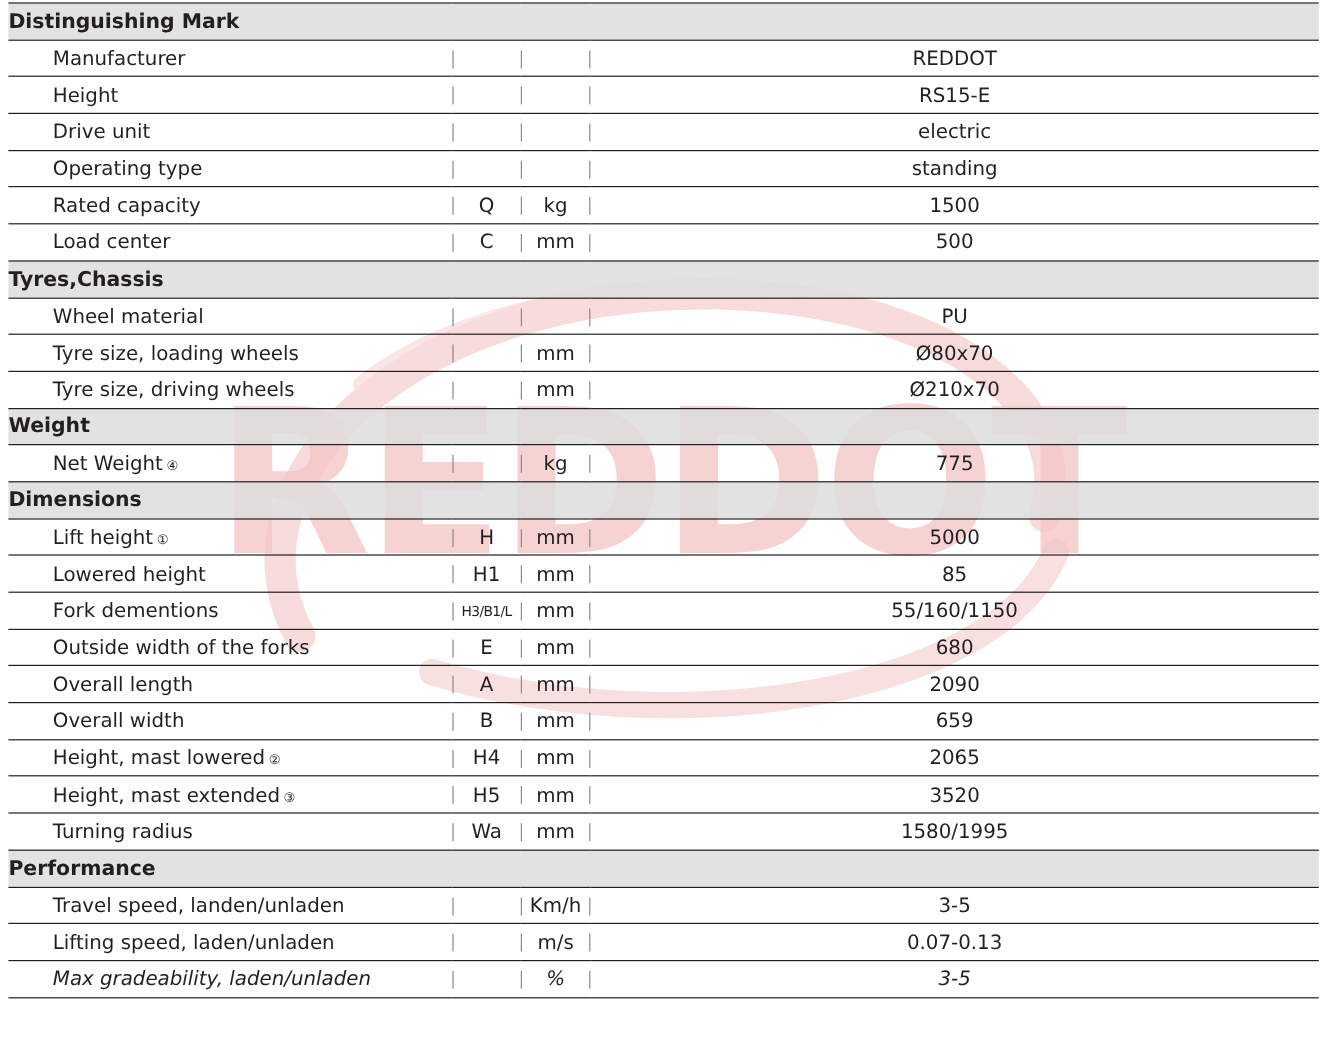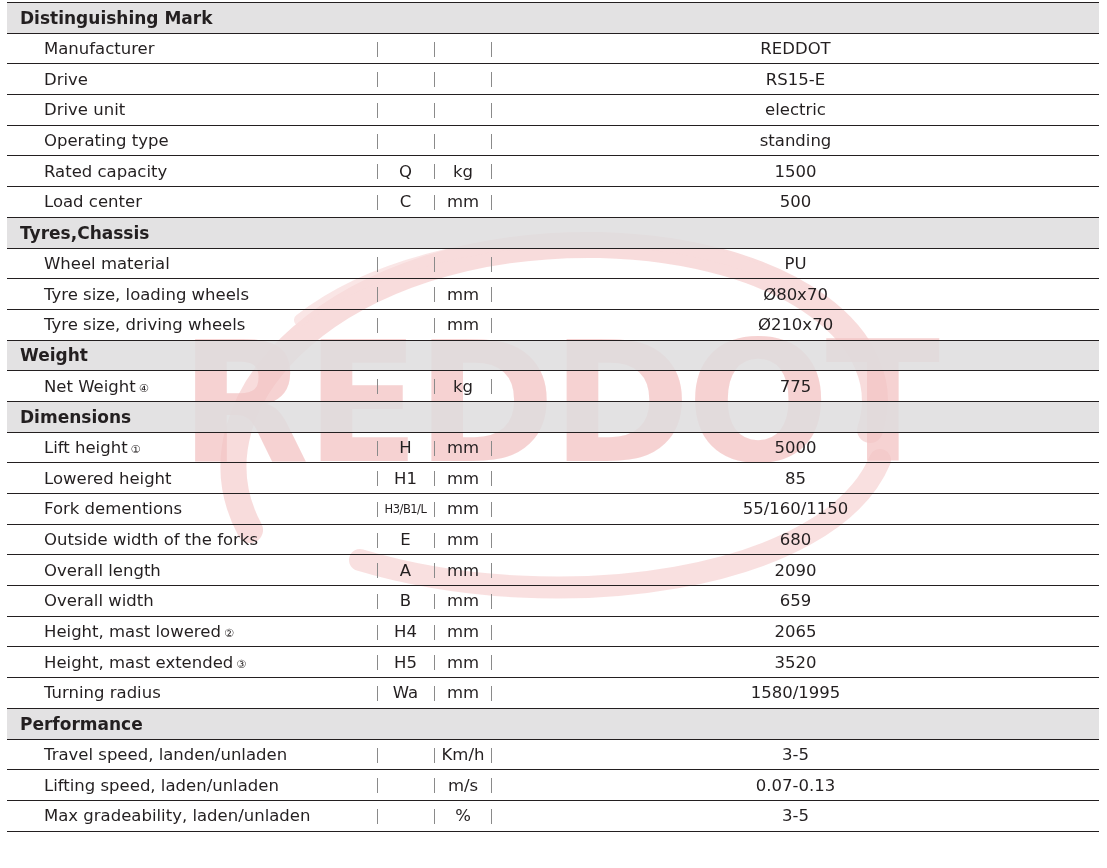--- a/index.html
+++ b/index.html
@@ -6,22 +6,22 @@
   body { width:1107px; height:868px; position:relative; overflow:hidden;
          font-family:"DejaVu Sans", sans-serif; color:#231f20; }
   .watermark { position:absolute; left:0; top:0; width:1107px; height:868px; pointer-events:none; z-index:0; }
   .wm-text { position:absolute; left:178px; top:318px; width:760px; text-align:center;
              font-family:"DejaVu Sans", sans-serif; font-weight:bold; font-size:168px; letter-spacing:-4px;
              color:#f3c4c4; line-height:170px; opacity:0.75; }
   .wm-arc { position:absolute; left:180px; top:200px; width:760px; height:400px; }
   table.spec { position:absolute; left:7px; top:2px; width:1092px; border-collapse:collapse; z-index:1; table-layout:fixed; }
   table.spec tr { height:30.7px; }
   table.spec td { border-top:1.5px solid #231f20; padding:0; font-size:16.5px; vertical-align:middle; white-space:nowrap; }
-  table.spec tr:last-child td { border-bottom:1.5px solid #231f20; }
-  tr.section td { background:rgba(222,221,222,0.85); font-weight:bold; font-size:17px; padding-left:13px; }
+  table.spec tr:last-child td { border-bottom:1.5px solid #231f20;font-style:italic; }
+  tr.section td { background:rgba(222,221,222,0.85); font-weight:bold; font-size:17px; }
   td.label { padding-left:37px !important; }
   td.sym, td.unit { text-align:center; position:relative; font-size:15.5px; }
   td.sym.small { font-size:11.5px; letter-spacing:-0.5px; }
   td.value { text-align:center; font-size:15.5px; }
   .pipe { position:absolute; top:8px; width:1px; height:15px; background:#8a8a8a; }
   .note { font-size:11px; margin-left:3px; }
 </style>
 </head>
 <body>
 
@@ -45,21 +45,21 @@
       <tr class="section">
         <td colspan="4">Distinguishing Mark</td>
       </tr>
       <tr>
         <td class="label"><span>Manufacturer</span><span class="note"></span></td>
         <td class="sym"><span class="pipe" style="left:0"></span><span></span></td>
         <td class="unit"><span class="pipe" style="left:0"></span><span></span><span class="pipe" style="right:0"></span></td>
         <td class="value">REDDOT</td>
       </tr>
       <tr>
-        <td class="label"><span>Drive</span><span class="note"></span></td>
+        <td class="label"><span>Height</span><span class="note"></span></td>
         <td class="sym"><span class="pipe" style="left:0"></span><span></span></td>
         <td class="unit"><span class="pipe" style="left:0"></span><span></span><span class="pipe" style="right:0"></span></td>
         <td class="value">RS15-E</td>
       </tr>
       <tr>
         <td class="label"><span>Drive unit</span><span class="note"></span></td>
         <td class="sym"><span class="pipe" style="left:0"></span><span></span></td>
         <td class="unit"><span class="pipe" style="left:0"></span><span></span><span class="pipe" style="right:0"></span></td>
         <td class="value">electric</td>
       </tr>

